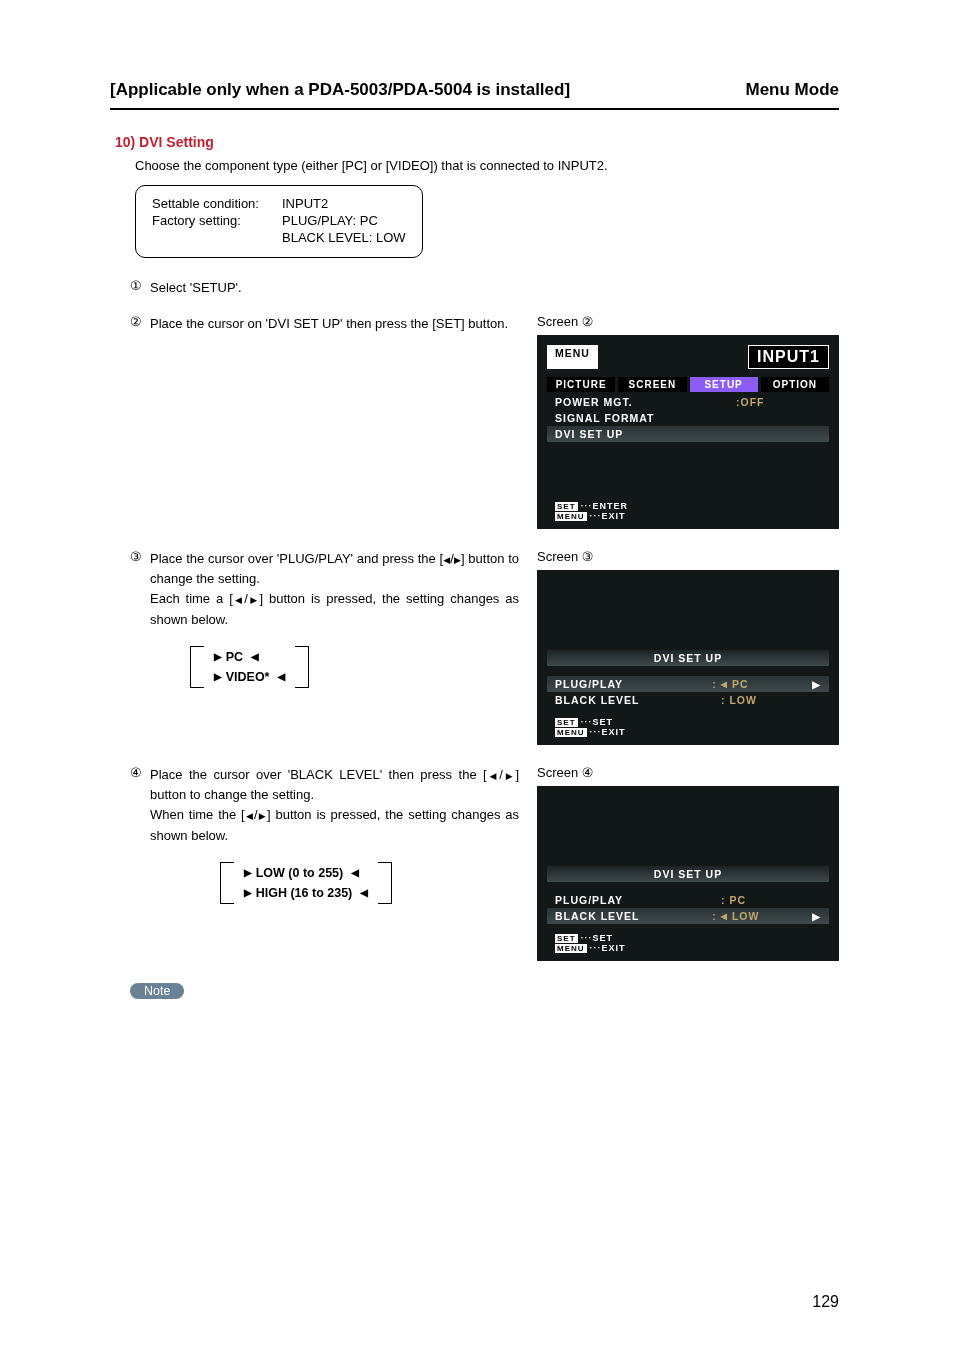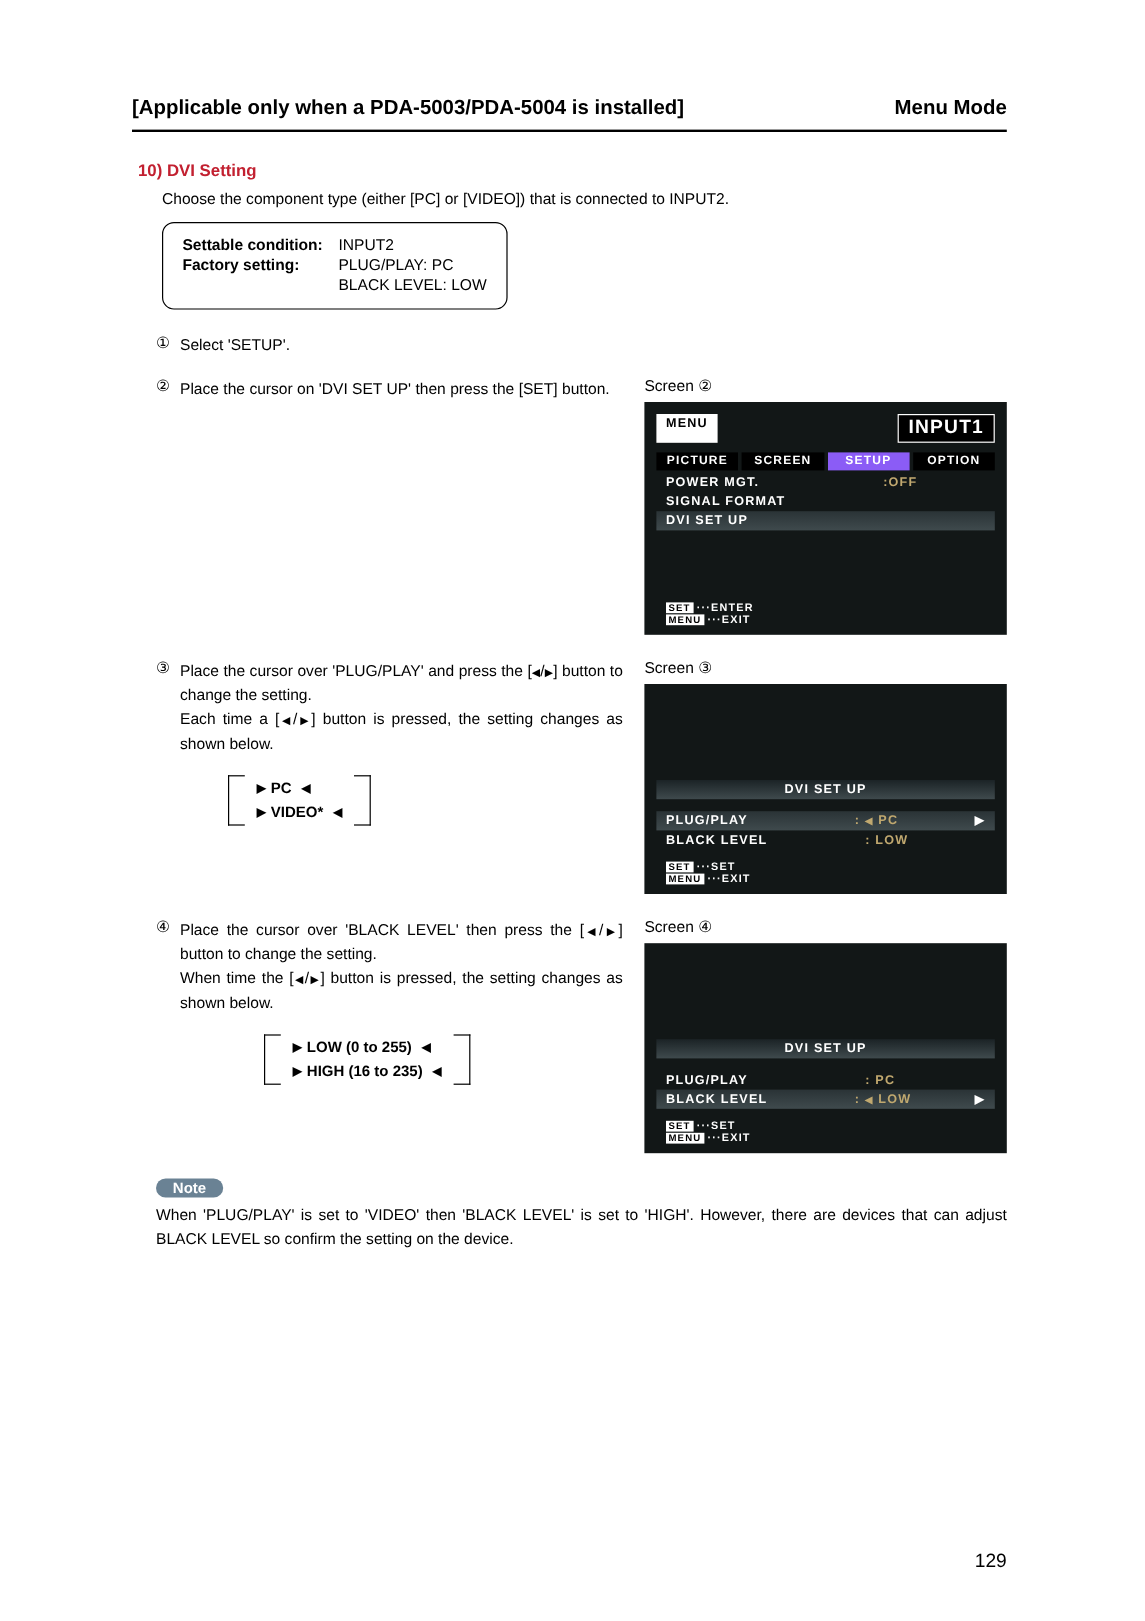--- a/index.html
+++ b/index.html
@@ -27,21 +27,21 @@
       border: 1px solid #000;
       border-radius: 10px;
       padding: 10px 16px;
       margin-left: 25px;
       margin-bottom: 20px;
       display: inline-block;
       min-width: 260px;
       font-size: 13px;
     }
     .settings-row { display: flex; margin-bottom: 2px; }
-    .settings-label { min-width: 130px; font-weight: bold; }
+    .settings-label { min-width: 130px; }
     .step-row {
       display: flex;
       margin-bottom: 16px;
       margin-left: 20px;
     }
     .step-num {
       width: 20px;
       flex-shrink: 0;
       font-size: 13px;
     }
@@ -111,21 +111,21 @@
     .osd-row {
       display: flex; color: #fff; font-size: 10.5px;
       font-weight: bold; padding: 2px 8px; letter-spacing: 1px;
       align-items: center;
     }
     .osd-row.highlight { background: linear-gradient(#2a3336, #3f4a4d); }
     .osd-row-label { flex: 1; }
     .osd-row-value { width: 100px; color: #c0a86f; display: flex; align-items: center; gap: 4px; }
     .tri-right { color: #fff; font-size: 10px; }
     .note-pill {
-      background: #6a8294; color: #fff; font-weight: bold;
+      background: #6a8294; color: #fff; font-weight: normal;
       border-radius: 10px; padding: 1px 14px; font-size: 12.5px;
       display: inline-block; margin-left: 20px;
     }
     .note-text {
       font-size: 13px; margin-left: 20px; margin-top: 4px;
       line-height: 1.55; text-align: justify;
     }
     .page-number {
       position: absolute; bottom: 40px; right: 115px;
       font-size: 16px;
@@ -330,19 +330,18 @@
           <span class="osd-key">MENU</span>
           <span>···EXIT</span>
         </div>
       </div>
     </div>
   </div>
 </div>
 
 <div style="margin-top:10px;">
   <span class="note-pill">Note</span>
-  <div class="note-text">When 'PLUG/PLAY' is set to 'VIDEO' then 'BLACK LEVEL' is set to 'HIGH'. However, there are devices that can adjust BLACK LEVEL so confirm the setting on the device.</div>
 </div>
 
 <div class="page-number">129</div>
 
 
 
 
 </body></html>

